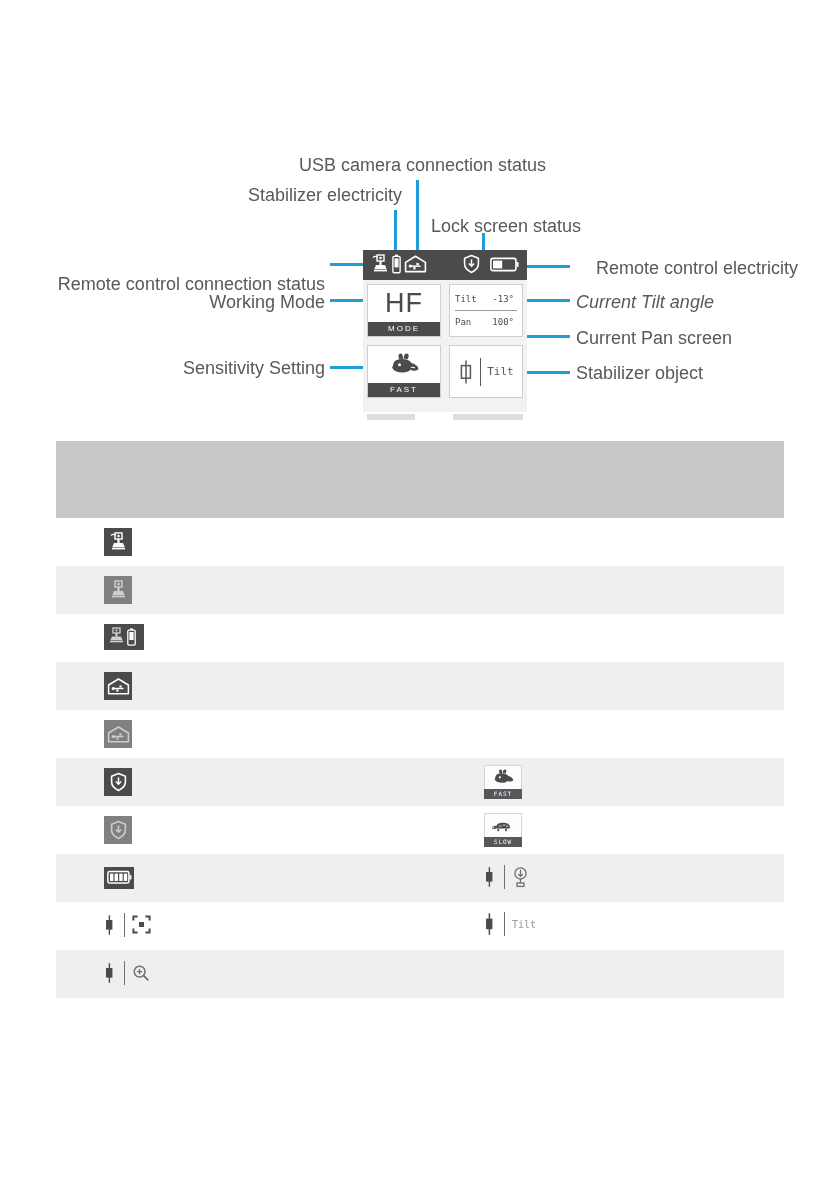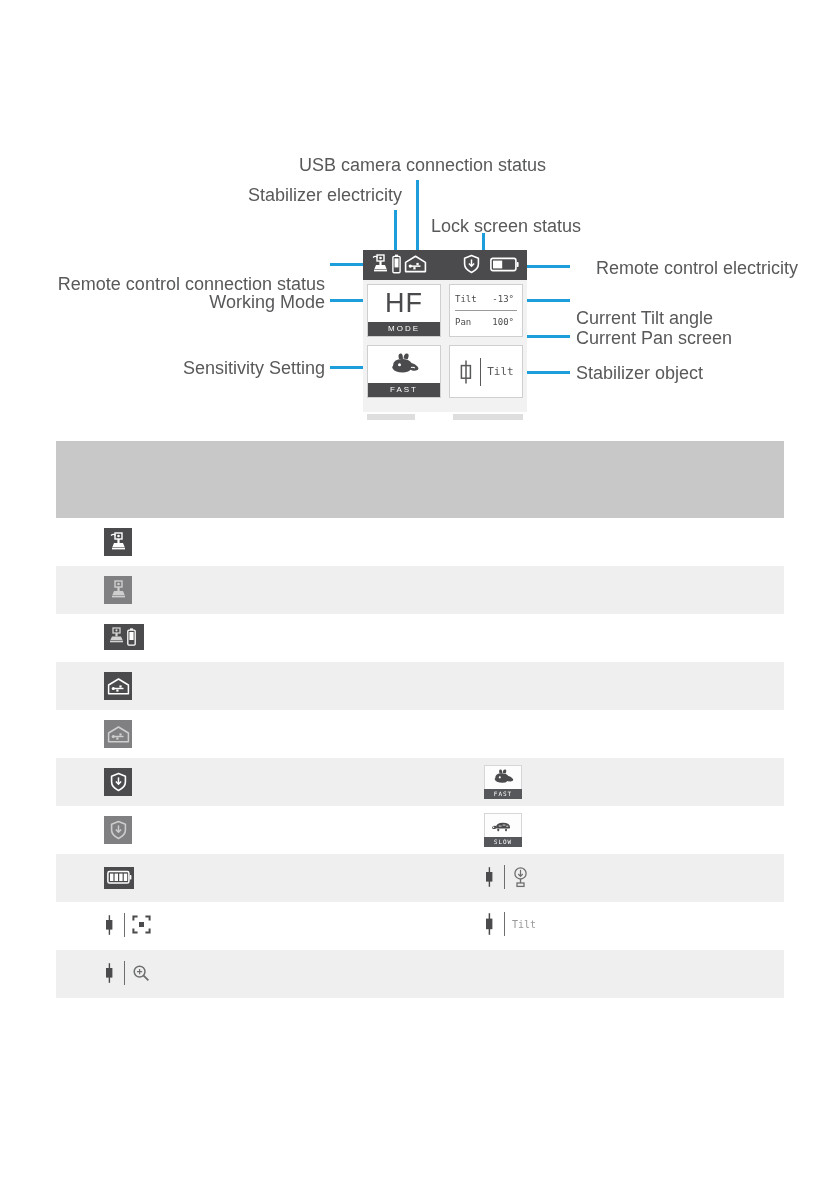--- a/index.html
+++ b/index.html
@@ -156,21 +156,21 @@
 
   <div class="label r" style="right:514px;top:244px;margin-top:31px;">Remote control connection status</div>
   <div class="label r" style="right:514px;top:293px;">Working Mode</div>
   <div class="label r" style="right:514px;top:359px;">Sensitivity Setting</div>
 
   <div class="lead-h" style="left:330px;top:263px;width:45px;"></div>
   <div class="lead-h" style="left:330px;top:299px;width:53px;"></div>
   <div class="lead-h" style="left:330px;top:366px;width:53px;"></div>
 
   <div class="label l" style="left:596px;top:259px;">Remote control electricity</div>
-  <div class="label l" style="left:576px;top:309px;">Current Tilt angle</div>
+  <div class="label l" style="left:576px;top:293px;font-style:italic;">Current Tilt angle</div>
   <div class="label l" style="left:576px;top:329px;">Current Pan screen</div>
   <div class="label l" style="left:576px;top:364px;">Stabilizer object</div>
 
   <div class="lead-h" style="left:518px;top:265px;width:52px;"></div>
   <div class="lead-h" style="left:513px;top:299px;width:57px;"></div>
   <div class="lead-h" style="left:487px;top:335px;width:83px;"></div>
   <div class="lead-h" style="left:513px;top:371px;width:57px;"></div>
 
   <div class="device">
 

